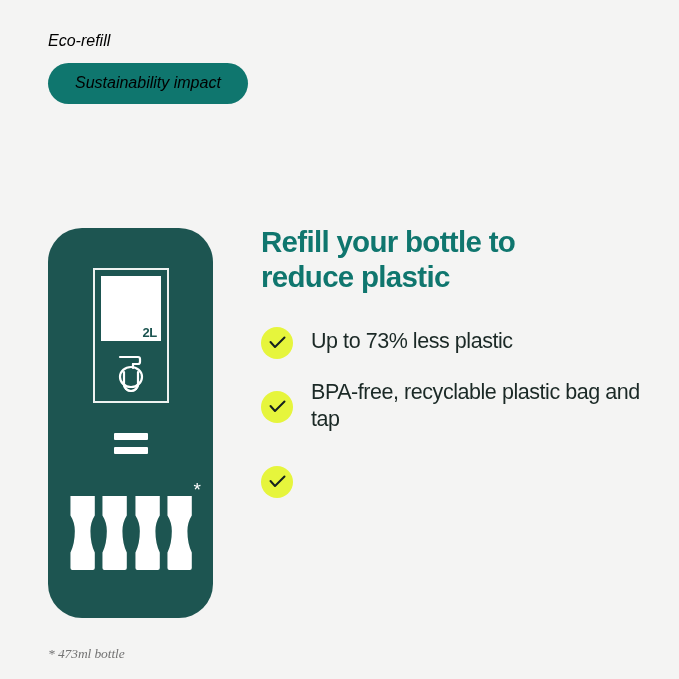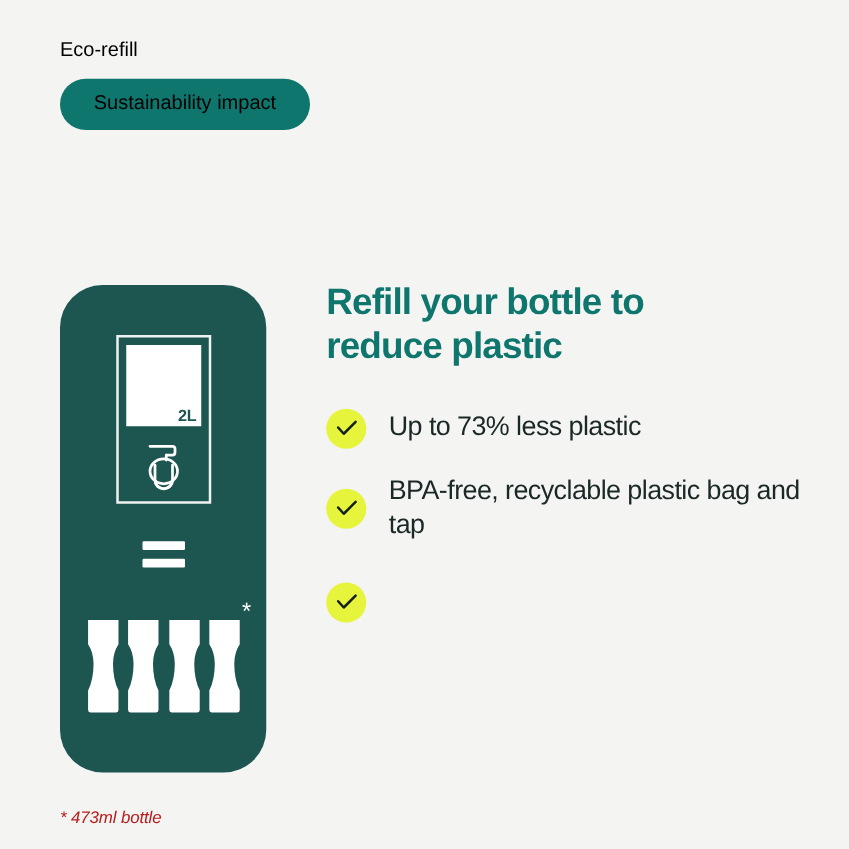--- a/index.html
+++ b/index.html
@@ -9,21 +9,21 @@
   }
 
   body {
     background:#f4f4f3;
     font-family:"Liberation Sans", sans-serif;
     overflow:hidden;
     position:relative;
   }
 
   
-  #header { position:absolute; left:48px; top:32px; }
+  #header { position:absolute; left:48px; top:32px;font-style:italic; }
 
   #badge {
     display:inline-block;
     margin-top:13px;
     background:#0f766e;
     border-radius:26px;
     padding:11px 27px 12px 27px;
   }
 
   
@@ -91,22 +91,23 @@
     font-size:19px;
     color:#ffffff;
     line-height:1;
   }
 
   #footnote {
     position:absolute;
     left:48px; top:646px;
     font-size:13.5px;
     font-style:italic;
-    color:#b91c1c;
+    color:#737373;
     letter-spacing:-0.1px;
+    font-family:Liberation Serif, serif;
   }
 
   
   #content { position:absolute; left:261px; top:225px; width:390px; }
 
   #content-heading {
     font-size:29.5px;
     font-weight:bold;
     color:#0f766e;
     line-height:1.18;

